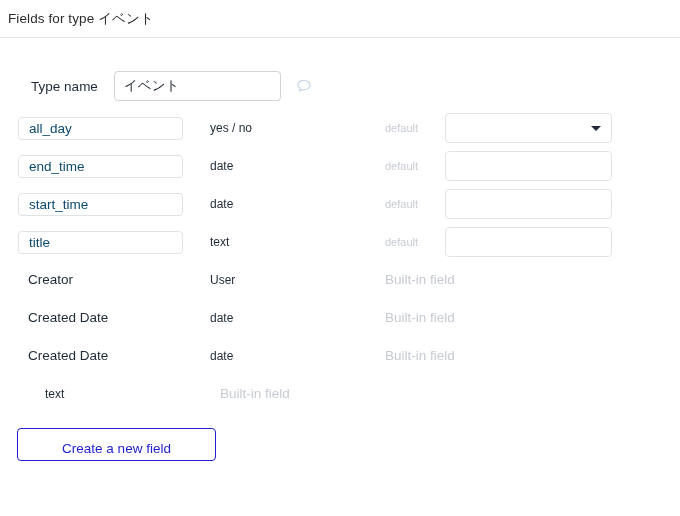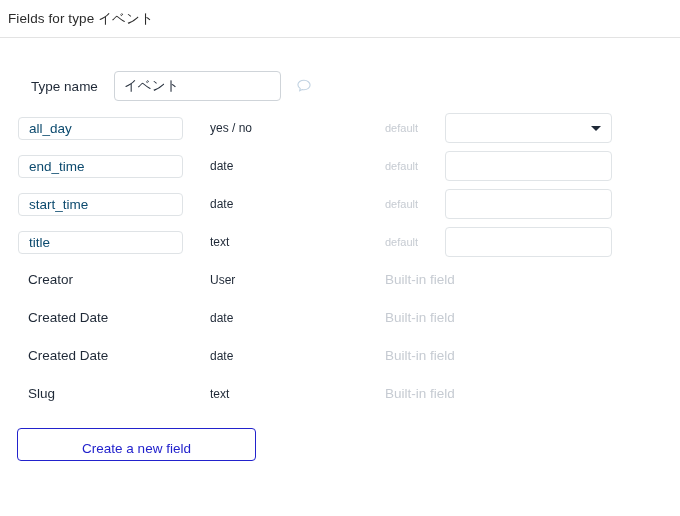--- a/index.html
+++ b/index.html
@@ -164,21 +164,21 @@
     border-top: 5px solid #1f2937;
     pointer-events: none;
   }
 
   
   .create-button-wrap {
     padding-left: 17px;
     margin-top: 19px;
   }
   .create-button {
-    width: 239px;
+    width: 199px;
     height: 33px;
     box-sizing: border-box;
     border: 1px solid #2222cc;
     border-radius: 4px;
     background: #ffffff;
     color: #2222cc;
     font-family: inherit;
     font-size: 13.5px;
     cursor: pointer;
     padding: 12px;
@@ -252,21 +252,20 @@
     <span class="field-builtin-label">Built-in field</span>
   </div>
 
   <div class="field-row">
     <span class="field-name-static">Created Date</span>
     <span class="field-type">date</span>
     <span class="field-builtin-label">Built-in field</span>
   </div>
 
   <div class="field-row">
-    <span class="field-name-static">Slug</span>
     <span class="field-type">text</span>
     <span class="field-builtin-label">Built-in field</span>
   </div>
 
 </div>
 
 <div class="create-button-wrap">
   <button class="create-button">Create a new field</button>
 </div>
 

